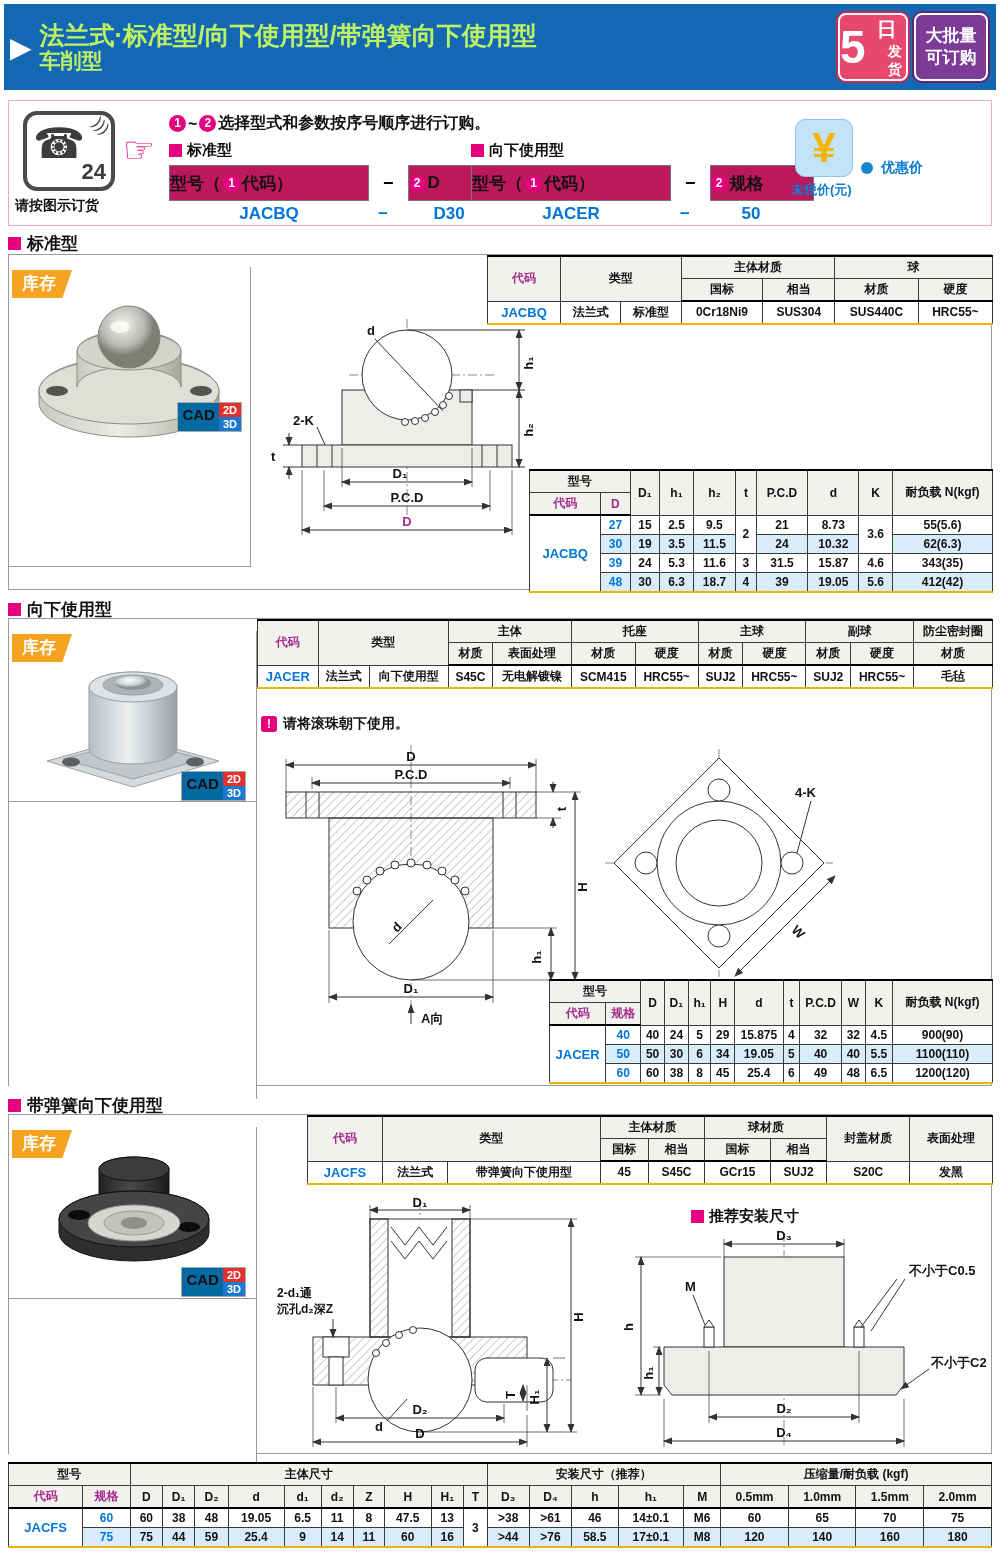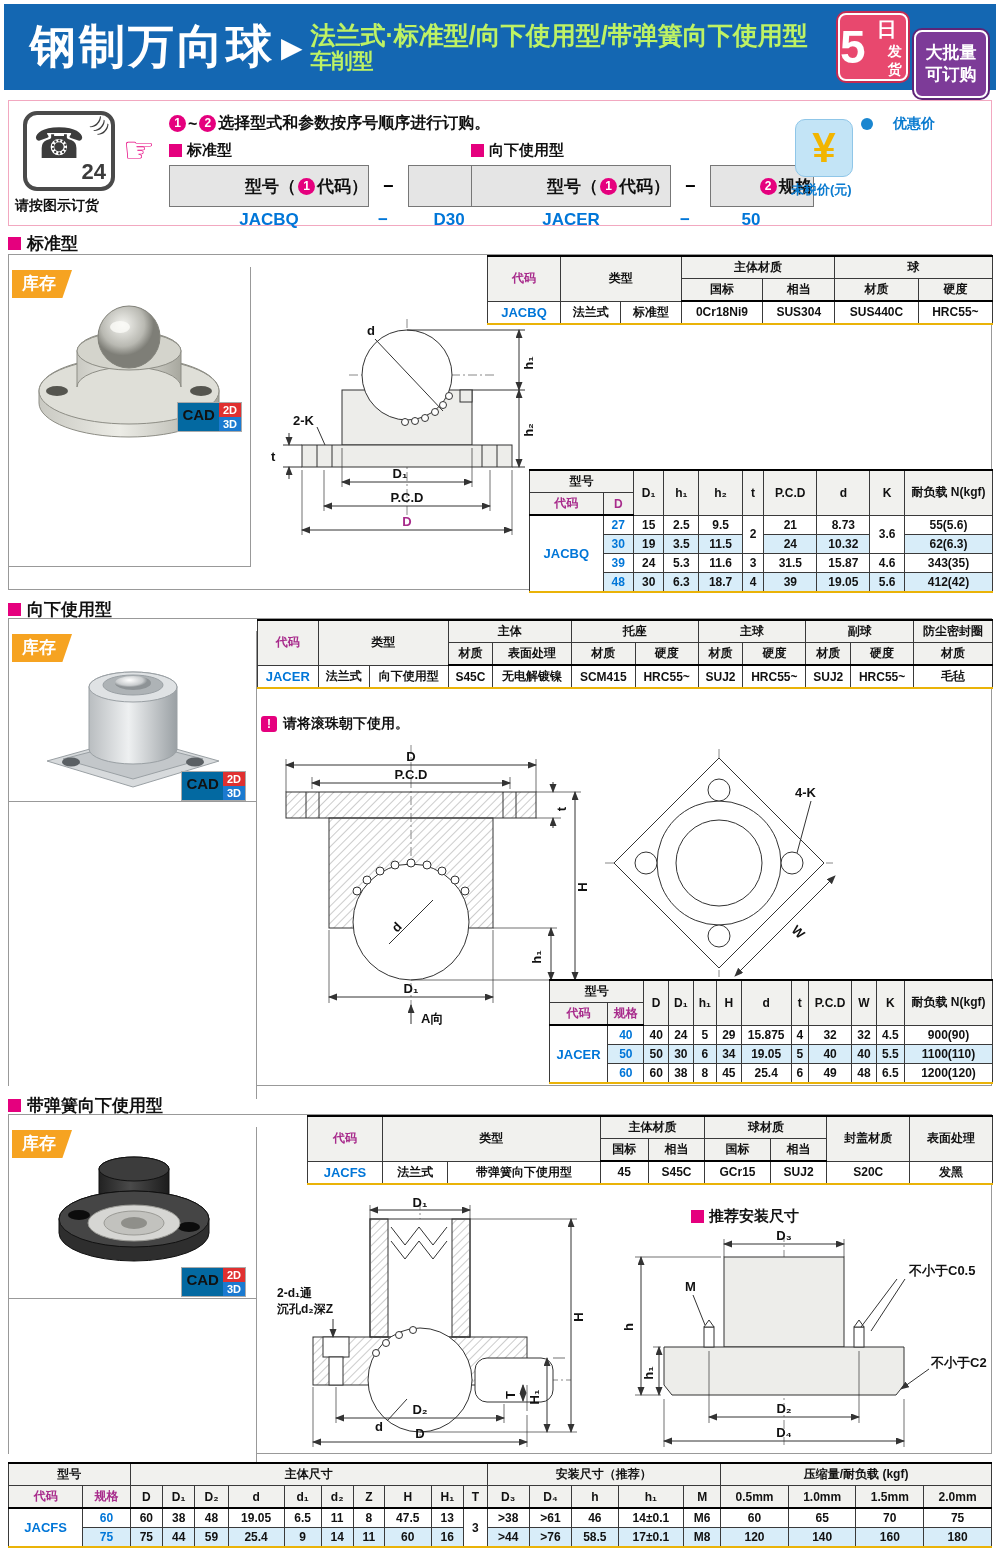--- a/index.html
+++ b/index.html
@@ -12,50 +12,50 @@
   .hdr-arrow{color:#fff;font-size:28px;margin:0 8px 0 6px;}
   .hdr-sub{color:#bef264;font-weight:bold;line-height:1.15;}
   .hdr-sub .l1{font-size:25px;}
   .hdr-sub .l2{font-size:21px;}
   .badge{position:absolute;top:9px;height:68px;border:2px solid #fff;border-radius:8px;color:#fff;font-weight:bold;text-align:center;}
   .badge-ship{right:88px;width:70px;background:#e8486e;box-shadow:0 0 0 2px #c52b52;display:flex;align-items:center;justify-content:center;gap:2px;}
   .badge-ship .n{font-size:46px;line-height:60px;}
   .badge-ship .col{display:flex;flex-direction:column;justify-content:center;}
   .badge-ship .u{font-size:20px;}
   .badge-ship .t{font-size:14px;margin-left:16px;}
-  .badge-bulk{right:8px;width:74px;background:#7d3b98;box-shadow:0 0 0 2px #5d2577;display:flex;flex-direction:column;align-items:center;justify-content:center;margin-top:17px;}
+  .badge-bulk{right:8px;width:74px;background:#7d3b98;box-shadow:0 0 0 2px #5d2577;display:flex;flex-direction:column;align-items:center;justify-content:center;}
   .badge-bulk span{font-size:17px;line-height:1.3;}
 
   
   .order{position:absolute;left:8px;top:100px;width:984px;height:126px;border:1px solid #f2a8c0;background:#fff;}
   .phone{position:absolute;left:14px;top:10px;width:92px;height:80px;border:4px solid #4a4a4a;border-radius:14px;}
   .phone .glyph{position:absolute;left:6px;top:8px;font-size:42px;color:#3c3c3c;line-height:1;}
   .phone .n24{position:absolute;right:5px;bottom:2px;font-size:22px;font-weight:bold;color:#3c3c3c;}
   .phone .waves{position:absolute;right:2px;top:2px;font-size:16px;color:#3c3c3c;transform:rotate(45deg);}
   .phone-cap{position:absolute;left:6px;top:96px;font-size:14px;font-weight:bold;color:#111;white-space:nowrap;}
   .finger{position:absolute;left:114px;top:28px;color:#e5007e;font-size:36px;}
   .instr{position:absolute;left:160px;top:12px;font-size:16px;font-weight:bold;color:#111;display:flex;align-items:center;gap:2px;white-space:nowrap;}
   .numc{display:inline-block;width:17px;height:17px;border-radius:50%;background:#e5007e;color:#fff;font-size:12px;font-weight:bold;text-align:center;line-height:17px;flex:0 0 auto;}
   .ogroup{position:absolute;top:40px;}
   .g1{left:160px;} .g2{left:462px;}
   .gtitle{display:flex;align-items:center;gap:5px;font-size:15px;font-weight:bold;color:#111;}
   .psq{display:inline-block;width:13px;height:13px;background:#e5007e;flex:0 0 auto;}
   .fmt-row{display:flex;align-items:center;gap:14px;margin-top:5px;}
-  .fmt-box{border:1px solid #777;height:42px;display:flex;align-items:center;justify-content:flex-end;gap:2px;font-weight:bold;font-size:17px;color:#111;background:#e5e5e5;}
+  .fmt-box{border:1px solid #777;height:36px;display:flex;align-items:center;justify-content:flex-start;gap:2px;font-weight:bold;font-size:17px;color:#111;background:#be185d;}
   .b1{width:200px;} .b2{width:104px;}
   .fdash{font-size:18px;font-weight:bold;}
   .code-row{display:flex;margin-top:3px;font-size:17px;font-weight:bold;color:#0076d8;}
   .code-row .c1{width:200px;text-align:center;}
   .code-row .cd{width:28px;text-align:center;}
   .code-row .c2{width:104px;text-align:center;}
   .price{position:absolute;left:786px;top:14px;width:194px;}
   .yen{position:absolute;left:0;top:4px;width:58px;height:58px;background:#c3e4f6;border:1px solid #8fc6e8;border-radius:10px;color:#f2b500;font-size:42px;font-weight:bold;text-align:center;line-height:56px;}
   .yen-cap{position:absolute;left:-4px;top:66px;color:#0a7bd0;font-weight:bold;font-size:13px;white-space:nowrap;}
   .pright{position:absolute;left:66px;top:0;}
-  .ptitle{color:#0a7bd0;font-weight:bold;font-size:14px;display:flex;align-items:center;gap:20px;}
+  .ptitle{color:#0a7bd0;font-weight:bold;font-size:14px;display:flex;align-items:center;gap:8px;margin-top:44px;}
   .bdot{display:inline-block;width:12px;height:12px;border-radius:50%;background:#1a86d0;}
   table.ptab{border-collapse:collapse;margin-top:3px;}
   table.ptab th,table.ptab td{border:1px solid #333;font-size:12px;font-weight:bold;padding:1px 5px;text-align:center;color:#111;}
   table.ptab thead th{background:#cfe9f8;}
 
   
   .sec-title{position:absolute;left:8px;display:flex;align-items:center;gap:6px;font-size:17px;font-weight:bold;color:#111;}
   .sbox{position:absolute;left:8px;width:984px;border:1px solid #999;background:#fff;}
   .photo{position:absolute;left:0;top:12px;background:#fff;}
   .stock{position:absolute;left:3px;top:3px;background:#f6a321;color:#fff;font-weight:bold;font-size:17px;padding:2px 16px 3px 10px;clip-path:polygon(0 0,100% 0,84% 100%,0 100%);z-index:3;}
@@ -70,33 +70,32 @@
 
   
   table.ctab{border-collapse:collapse;position:absolute;border-top:2px solid #000;border-bottom:2px solid #eab308;background:#fff;}
   table.ctab th,table.ctab td{border:1px solid #3a3a3a;font-size:12px;font-weight:bold;text-align:center;padding:2px 4px;color:#111;}
   table.ctab th{background:#f1f1ee;}
   table.ctab thead tr:last-child th{border-bottom:2px solid #000;}
   table.ctab .mag{color:#a82c8c;}
   table.ctab .code{color:#0076d8;font-size:13px;}
   table.ctab .spec{color:#0076d8;}
   table.ctab tr.tint td{background:#d8edf9;}
-  table.ctab .wrap{width:88px;white-space:normal;}
+  table.ctab .wrap{width:100px;white-space:normal;}
 
   svg text{font-family:"Liberation Sans","DejaVu Sans",sans-serif;font-size:13px;font-weight:bold;fill:#111;}
   svg .dmag{fill:#a82c8c;}
   .drw{position:absolute;}
 </style>
 </head>
 <body>
 
 <div class="page">
 
   <div class="hdr">
-    <div class="hdr-title">钢制万向球</div>
     <div class="hdr-arrow">▶</div>
     <div class="hdr-sub">
       <div class="l1">法兰式·标准型/向下使用型/带弹簧向下使用型</div>
       <div class="l2">车削型</div>
     </div>
     <div class="badge badge-ship">
       <span class="n">5</span>
       <span class="col">
         <span class="u">日</span>
         <span class="t">发货</span>

